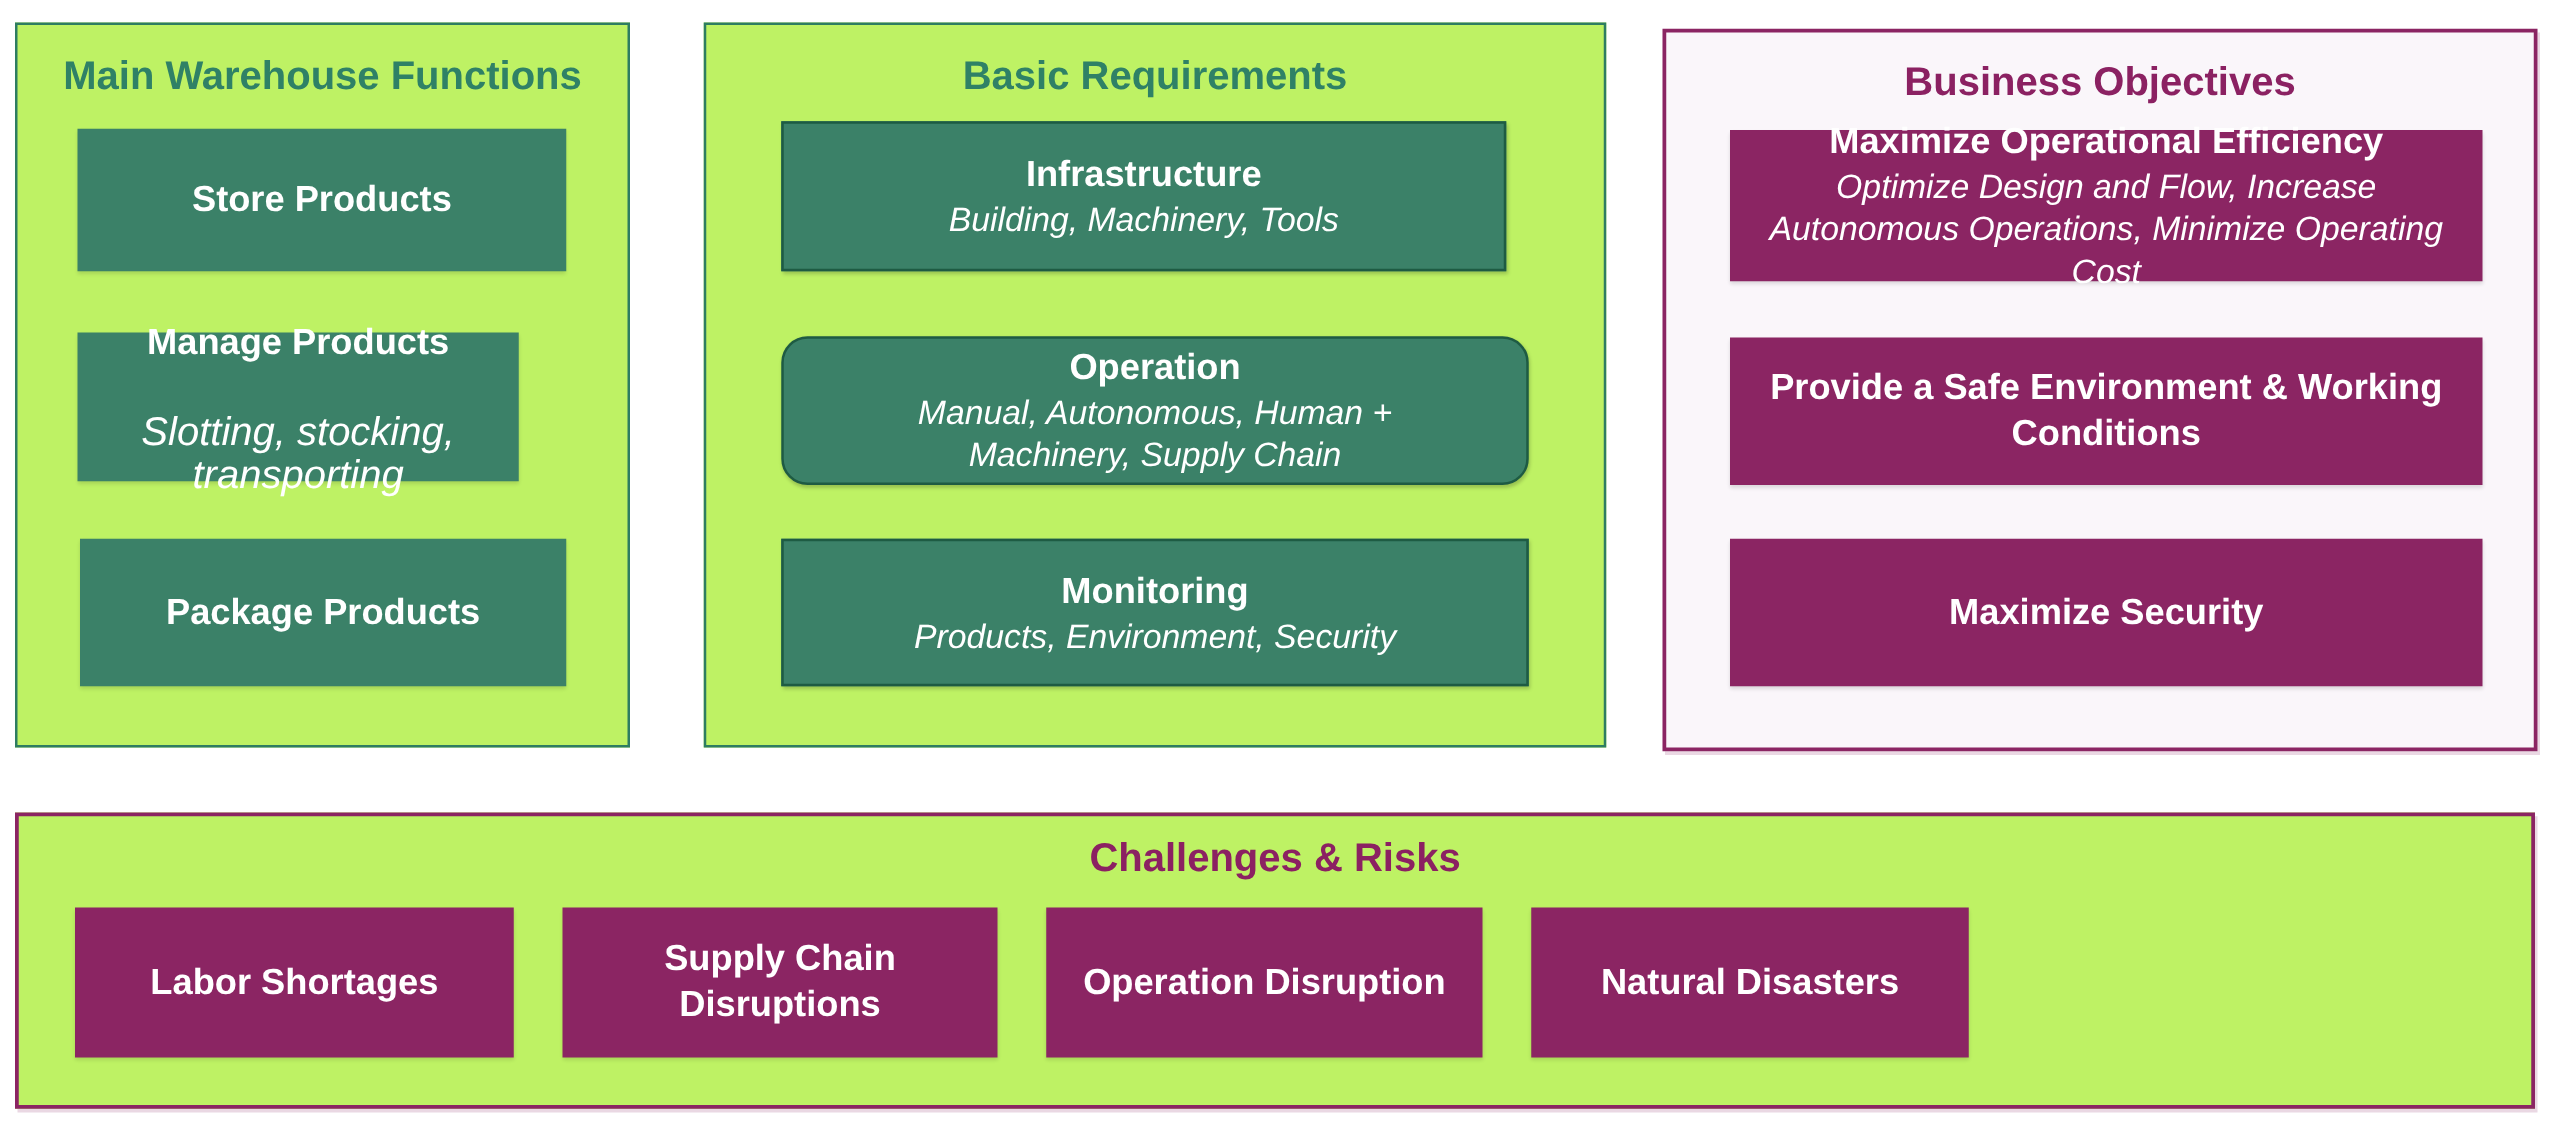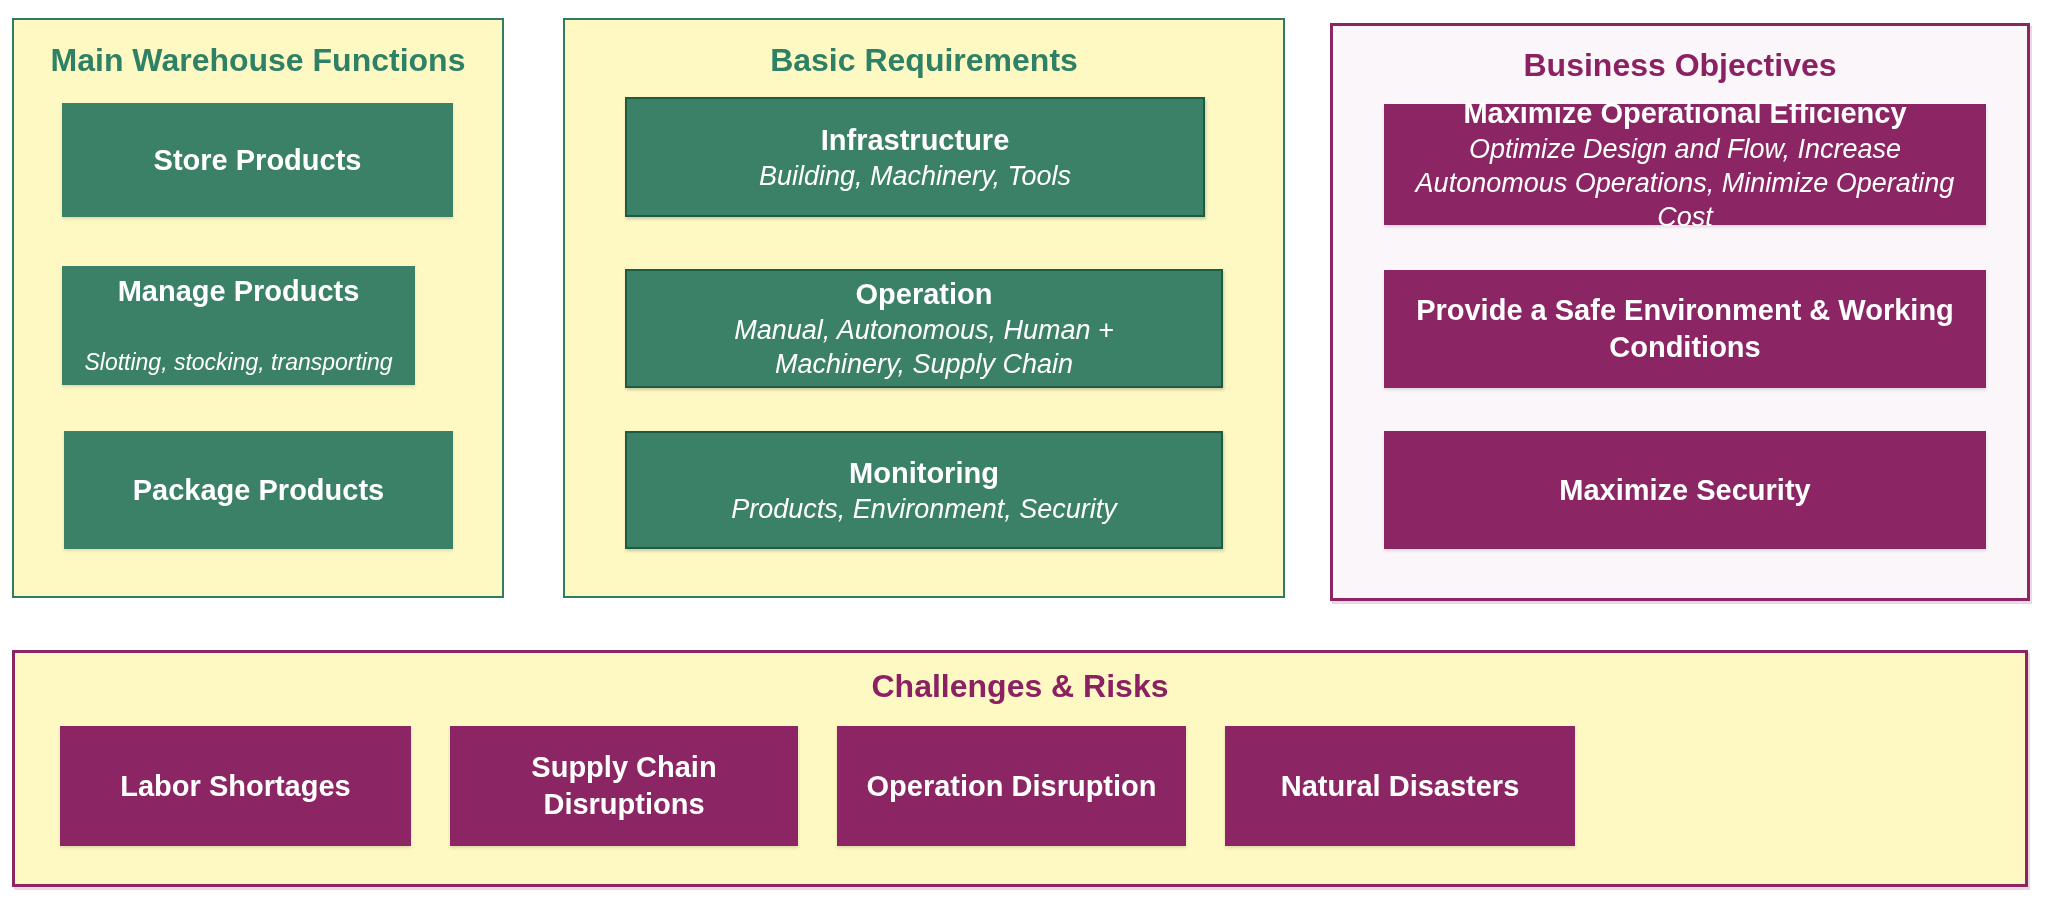--- a/index.html
+++ b/index.html
@@ -13,21 +13,21 @@
     height: 904px;
     background: #ffffff;
     font-family: "Liberation Sans", sans-serif;
     overflow: hidden;
   }
   * { box-sizing: border-box; }
 
   
   .panel {
     position: absolute;
-    background: #fef9c3;
+    background: #bef264;
   }
   .panel-green { border: 2px solid #2e7d62; }
   .panel-purple {
     border: 3px solid #8b2563;
     box-shadow: 2px 3px 0 rgba(139, 37, 99, 0.18);
   }
   .panel-functions   { left: 12px;   top: 18px;  width: 492px;  height: 580px; }
   .panel-requirements{ left: 563px;  top: 18px;  width: 722px;  height: 580px; }
   .panel-objectives  { left: 1330px; top: 23px;  width: 700px;  height: 578px; background: #faf6fa; }
   .panel-challenges  { left: 12px;   top: 650px; width: 2016px; height: 237px; }
@@ -76,26 +76,26 @@
   .node-subtitle {
     font-style: italic;
     font-size: 27px;
     line-height: 34px;
   }
   .node-subtitle:empty { display: none; }
 
   
   .f1 { left: 48px; top: 83px;  width: 391px; height: 114px; }
   .f2 { left: 48px; top: 246px; width: 353px; height: 119px; padding: 0 8px; }
-  .f2 .node-subtitle { font-size: 23px; margin-top: 35px; }
+  .f2 .node-subtitle { font-size: 32px; margin-top: 35px; }
   .f3 { left: 50px; top: 411px; width: 389px; height: 118px; }
 
   
   .r1 { left: 60px; top: 77px;  width: 580px; height: 120px; padding: 0 40px; }
-  .r2 { left: 60px; top: 249px; width: 598px; height: 119px; padding: 0 40px; }
+  .r2 { left: 60px; top: 249px; width: 598px; height: 119px; padding: 0 40px; border-radius: 21px; }
   .r3 { left: 60px; top: 411px; width: 598px; height: 118px; padding: 0 40px; }
 
   
   .o1 { left: 51px; top: 78px;  width: 602px; height: 121px; padding: 0 22px; }
   .o2 { left: 51px; top: 244px; width: 602px; height: 118px; padding: 0 22px; }
   .o3 { left: 51px; top: 405px; width: 602px; height: 118px; }
 
   
   .c1 { left: 45px;   top: 73px; width: 351px; height: 120px; padding: 0 10px; }
   .c2 { left: 435px;  top: 73px; width: 348px; height: 120px; padding: 0 10px; }

